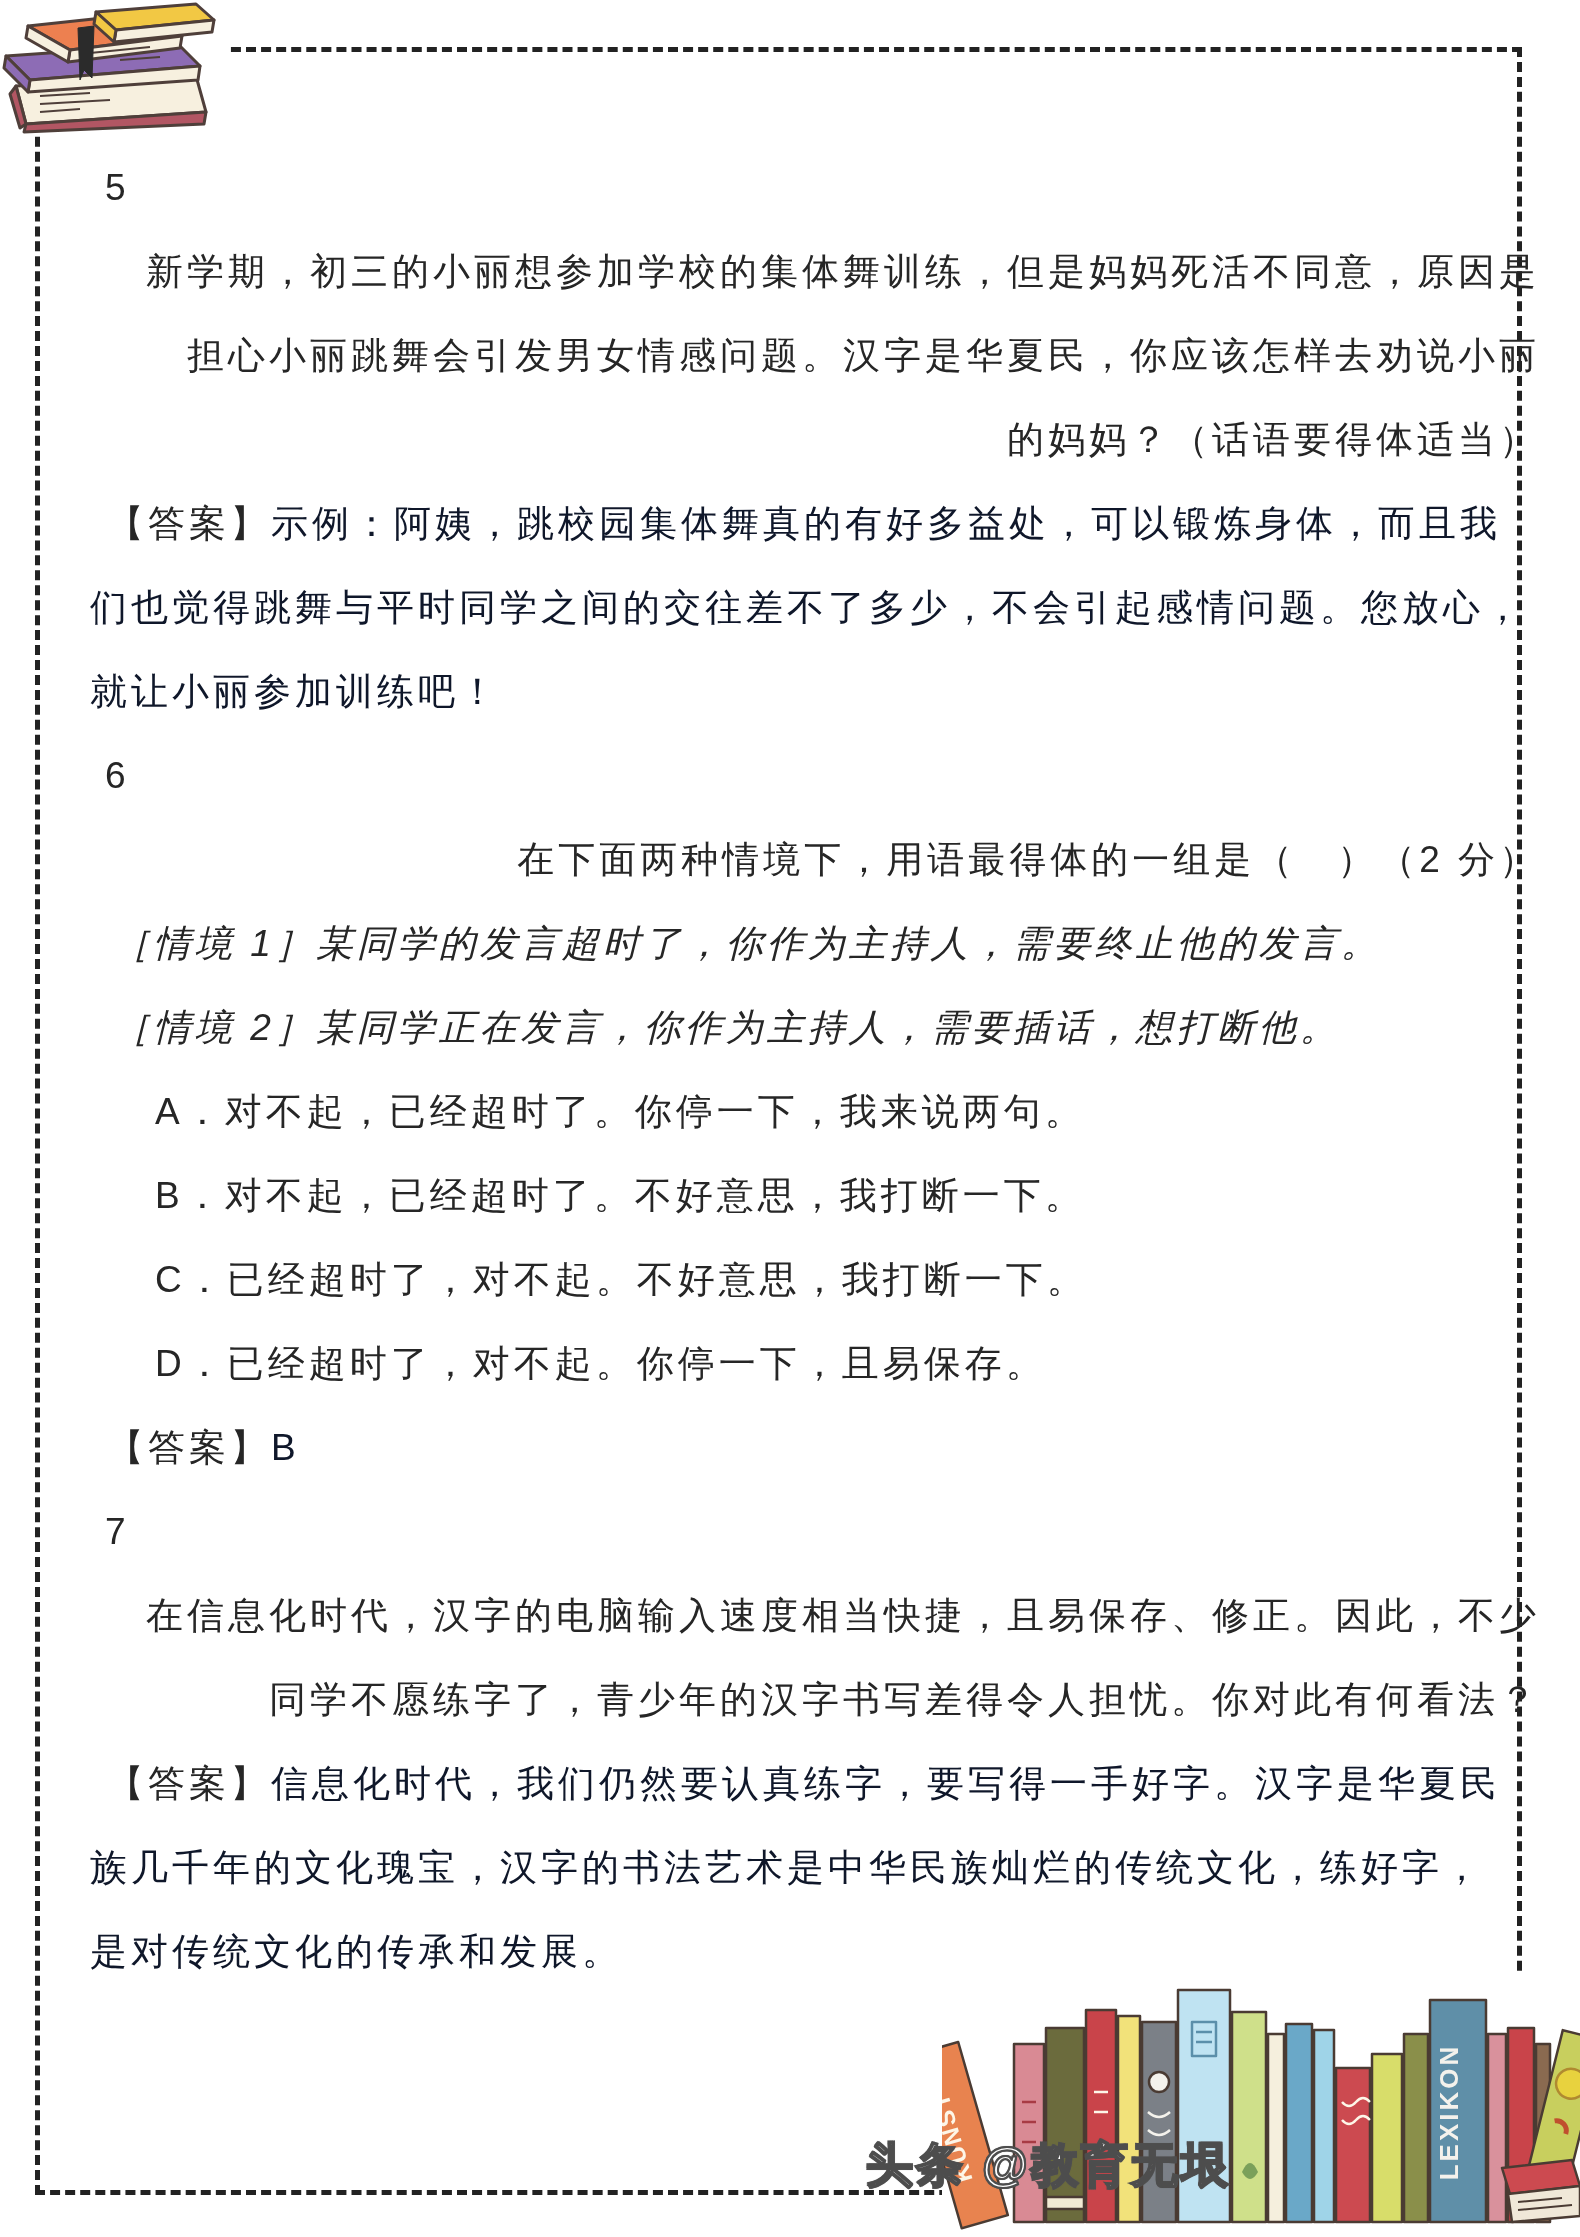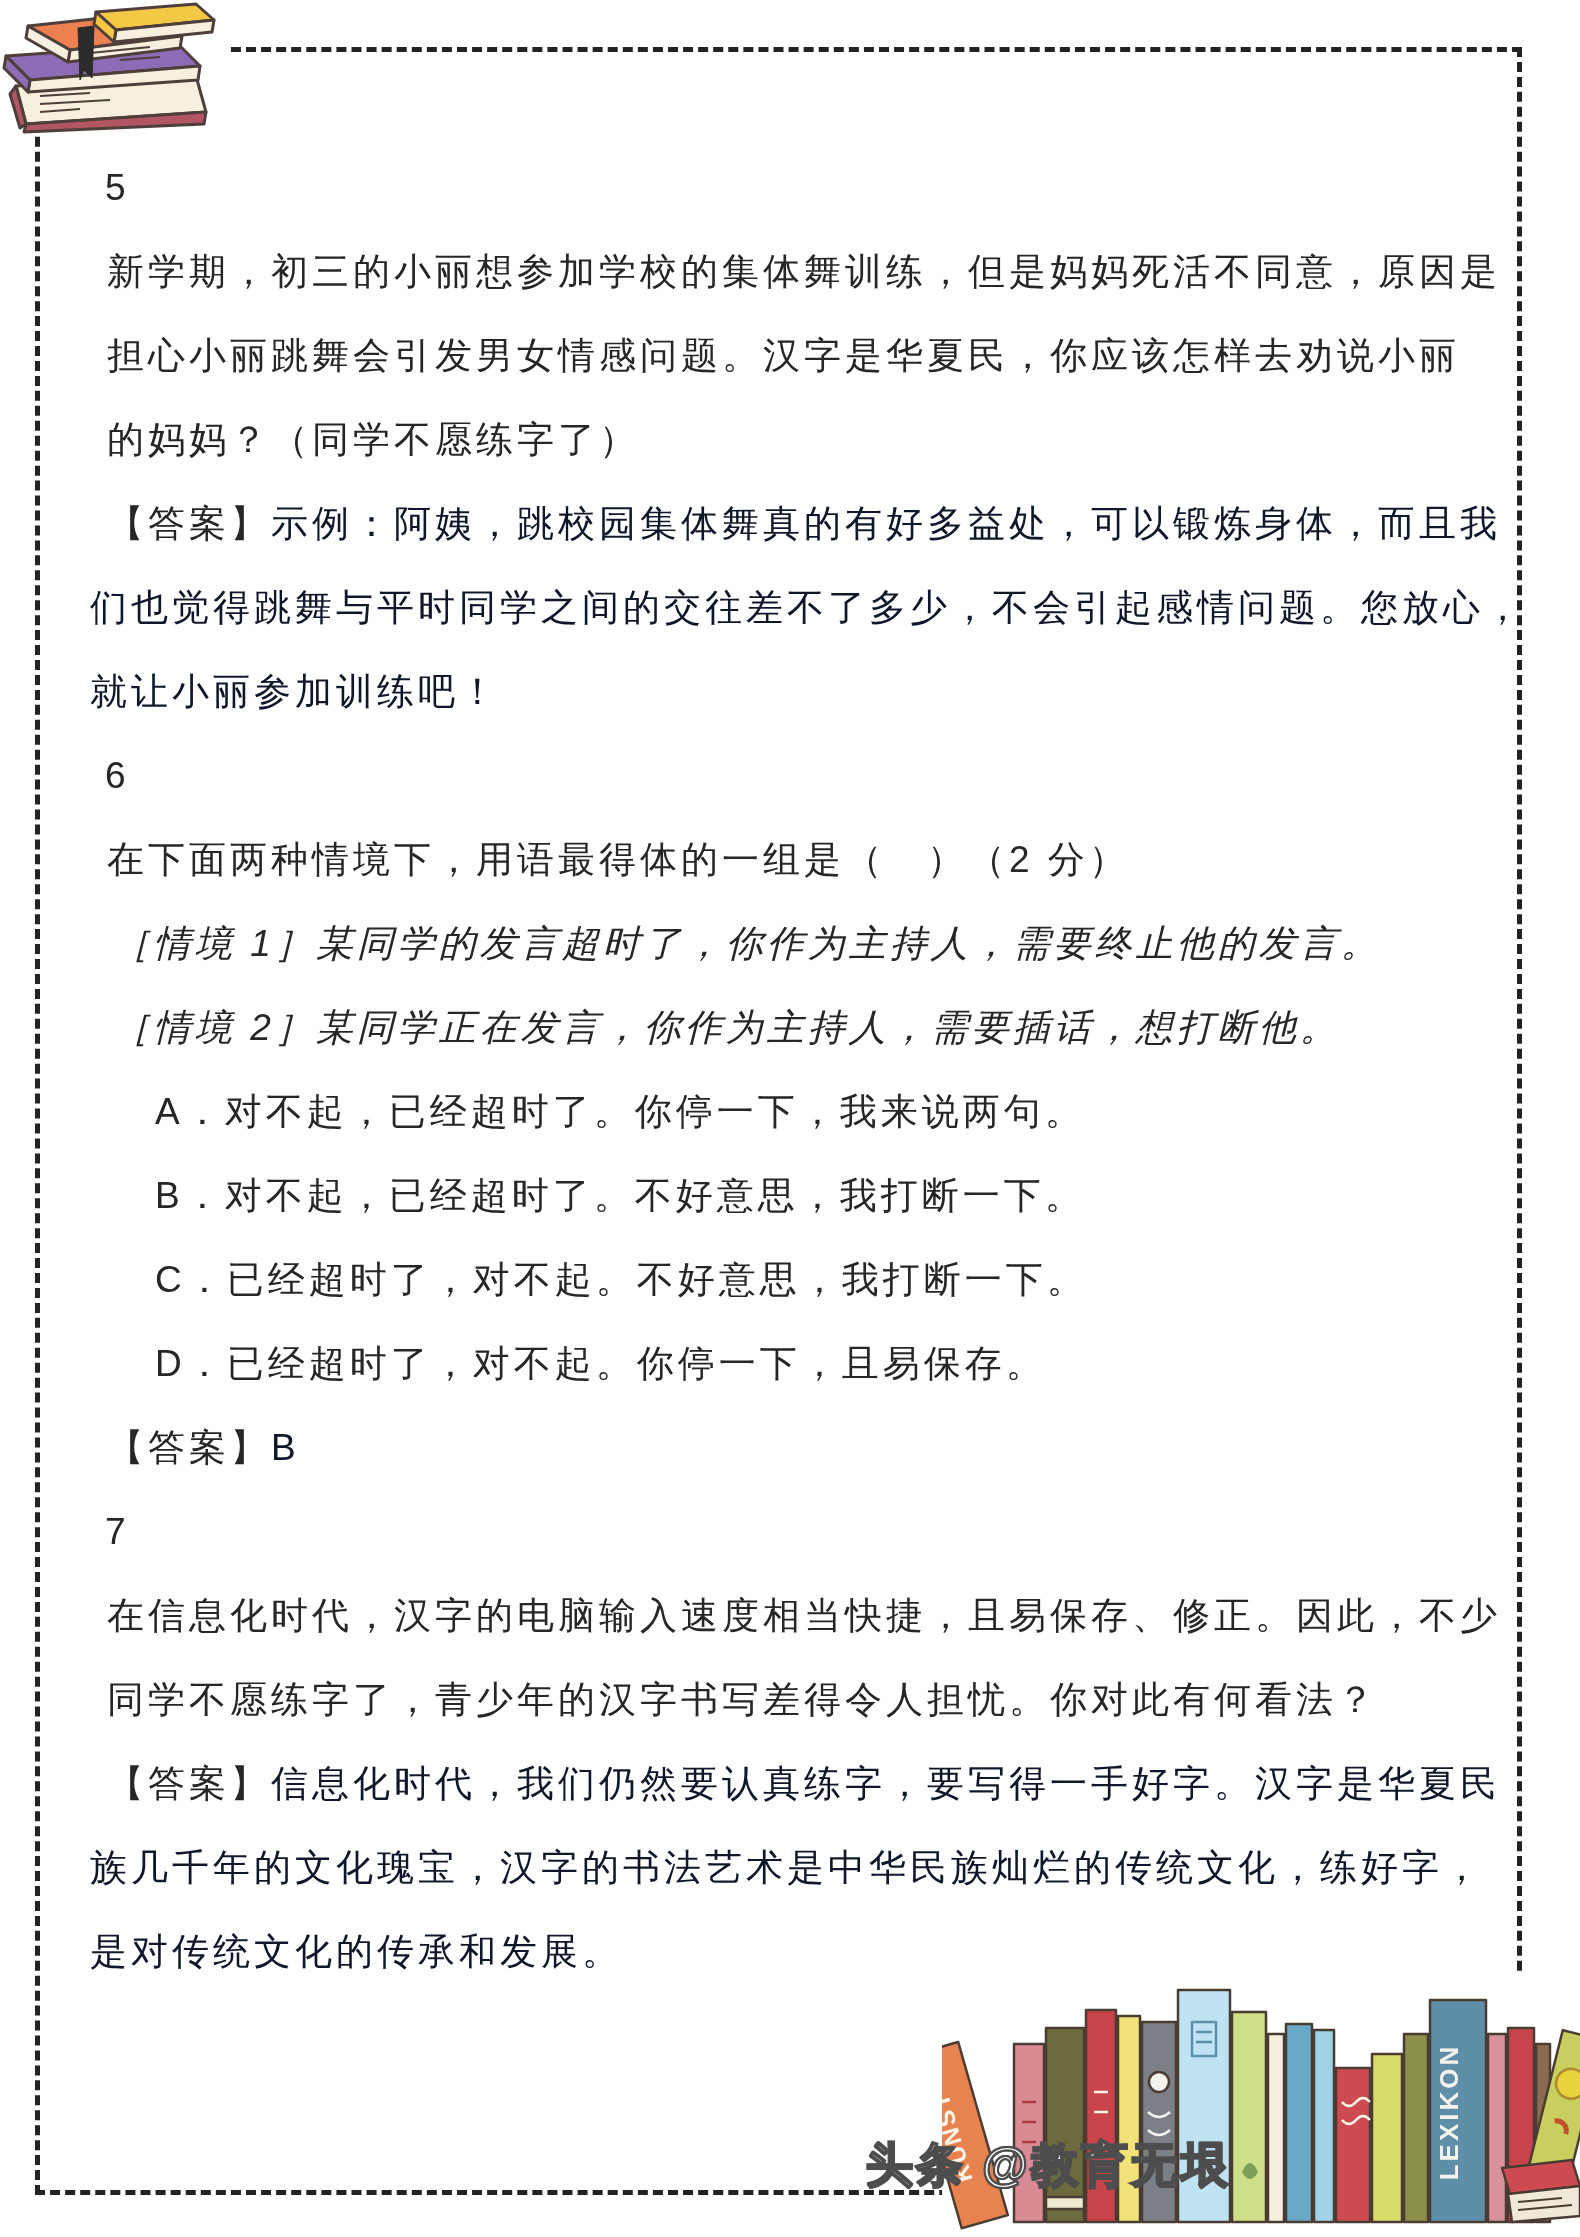--- a/index.html
+++ b/index.html
@@ -13,21 +13,21 @@
     border:5px dashed #222222;box-sizing:border-box;z-index:1;
   }
   .content{
     position:absolute;left:90px;top:146px;width:1450px;z-index:2;
   }
   .line{
     height:84px;line-height:84px;font-size:37px;letter-spacing:4px;
     white-space:nowrap;
   }
   .t-number{margin-left:15px;}
-  .t-para{margin-left:17px;}
+  .t-para{margin-left:17px;text-align:right;}
   .t-scenario{margin-left:23px;font-style:italic;}
   .t-option{margin-left:65px;}
   .t-answer{margin-left:17px;}
   .t-cont{margin-left:0;}
   .seg-black{color:#262626;}
   .seg-red{color:#0f172a;}
   .deco{position:absolute;z-index:3;}
   #books-top-left{left:0;top:0;}
   #books-bottom-right{left:942px;top:1972px;}
   .watermark{
@@ -133,21 +133,21 @@
       <line x1="576" y1="238" x2="630" y2="233" stroke-width="2"></line>
     </g>
   </g>
 </svg>
 
 <div class="content">
   <div>
       <div class="line t-number"><span class="seg-black">5</span></div>
       <div class="line t-para"><span class="seg-black">新学期，初三的小丽想参加学校的集体舞训练，但是妈妈死活不同意，原因是</span></div>
       <div class="line t-para"><span class="seg-black">担心小丽跳舞会引发男女情感问题。汉字是华夏民，你应该怎样去劝说小丽</span></div>
-      <div class="line t-para"><span class="seg-black">的妈妈？（同学不愿练字了）</span></div>
+      <div class="line t-para"><span class="seg-black">的妈妈？（话语要得体适当）</span></div>
       <div class="line t-answer"><span class="seg-black">【答案】</span><span class="seg-red">示例：阿姨，跳校园集体舞真的有好多益处，可以锻炼身体，而且我</span></div>
       <div class="line t-cont"><span class="seg-red">们也觉得跳舞与平时同学之间的交往差不了多少，不会引起感情问题。您放心，</span></div>
       <div class="line t-cont"><span class="seg-red">就让小丽参加训练吧！</span></div>
       <div class="line t-number"><span class="seg-black">6</span></div>
       <div class="line t-para"><span class="seg-black">在下面两种情境下，用语最得体的一组是（　）（2 分）</span></div>
       <div class="line t-scenario"><span class="seg-black">［情境 1］某同学的发言超时了，你作为主持人，需要终止他的发言。</span></div>
       <div class="line t-scenario"><span class="seg-black">［情境 2］某同学正在发言，你作为主持人，需要插话，想打断他。</span></div>
       <div class="line t-option"><span class="seg-black">A．对不起，已经超时了。你停一下，我来说两句。</span></div>
       <div class="line t-option"><span class="seg-black">B．对不起，已经超时了。不好意思，我打断一下。</span></div>
       <div class="line t-option"><span class="seg-black">C．已经超时了，对不起。不好意思，我打断一下。</span></div>

